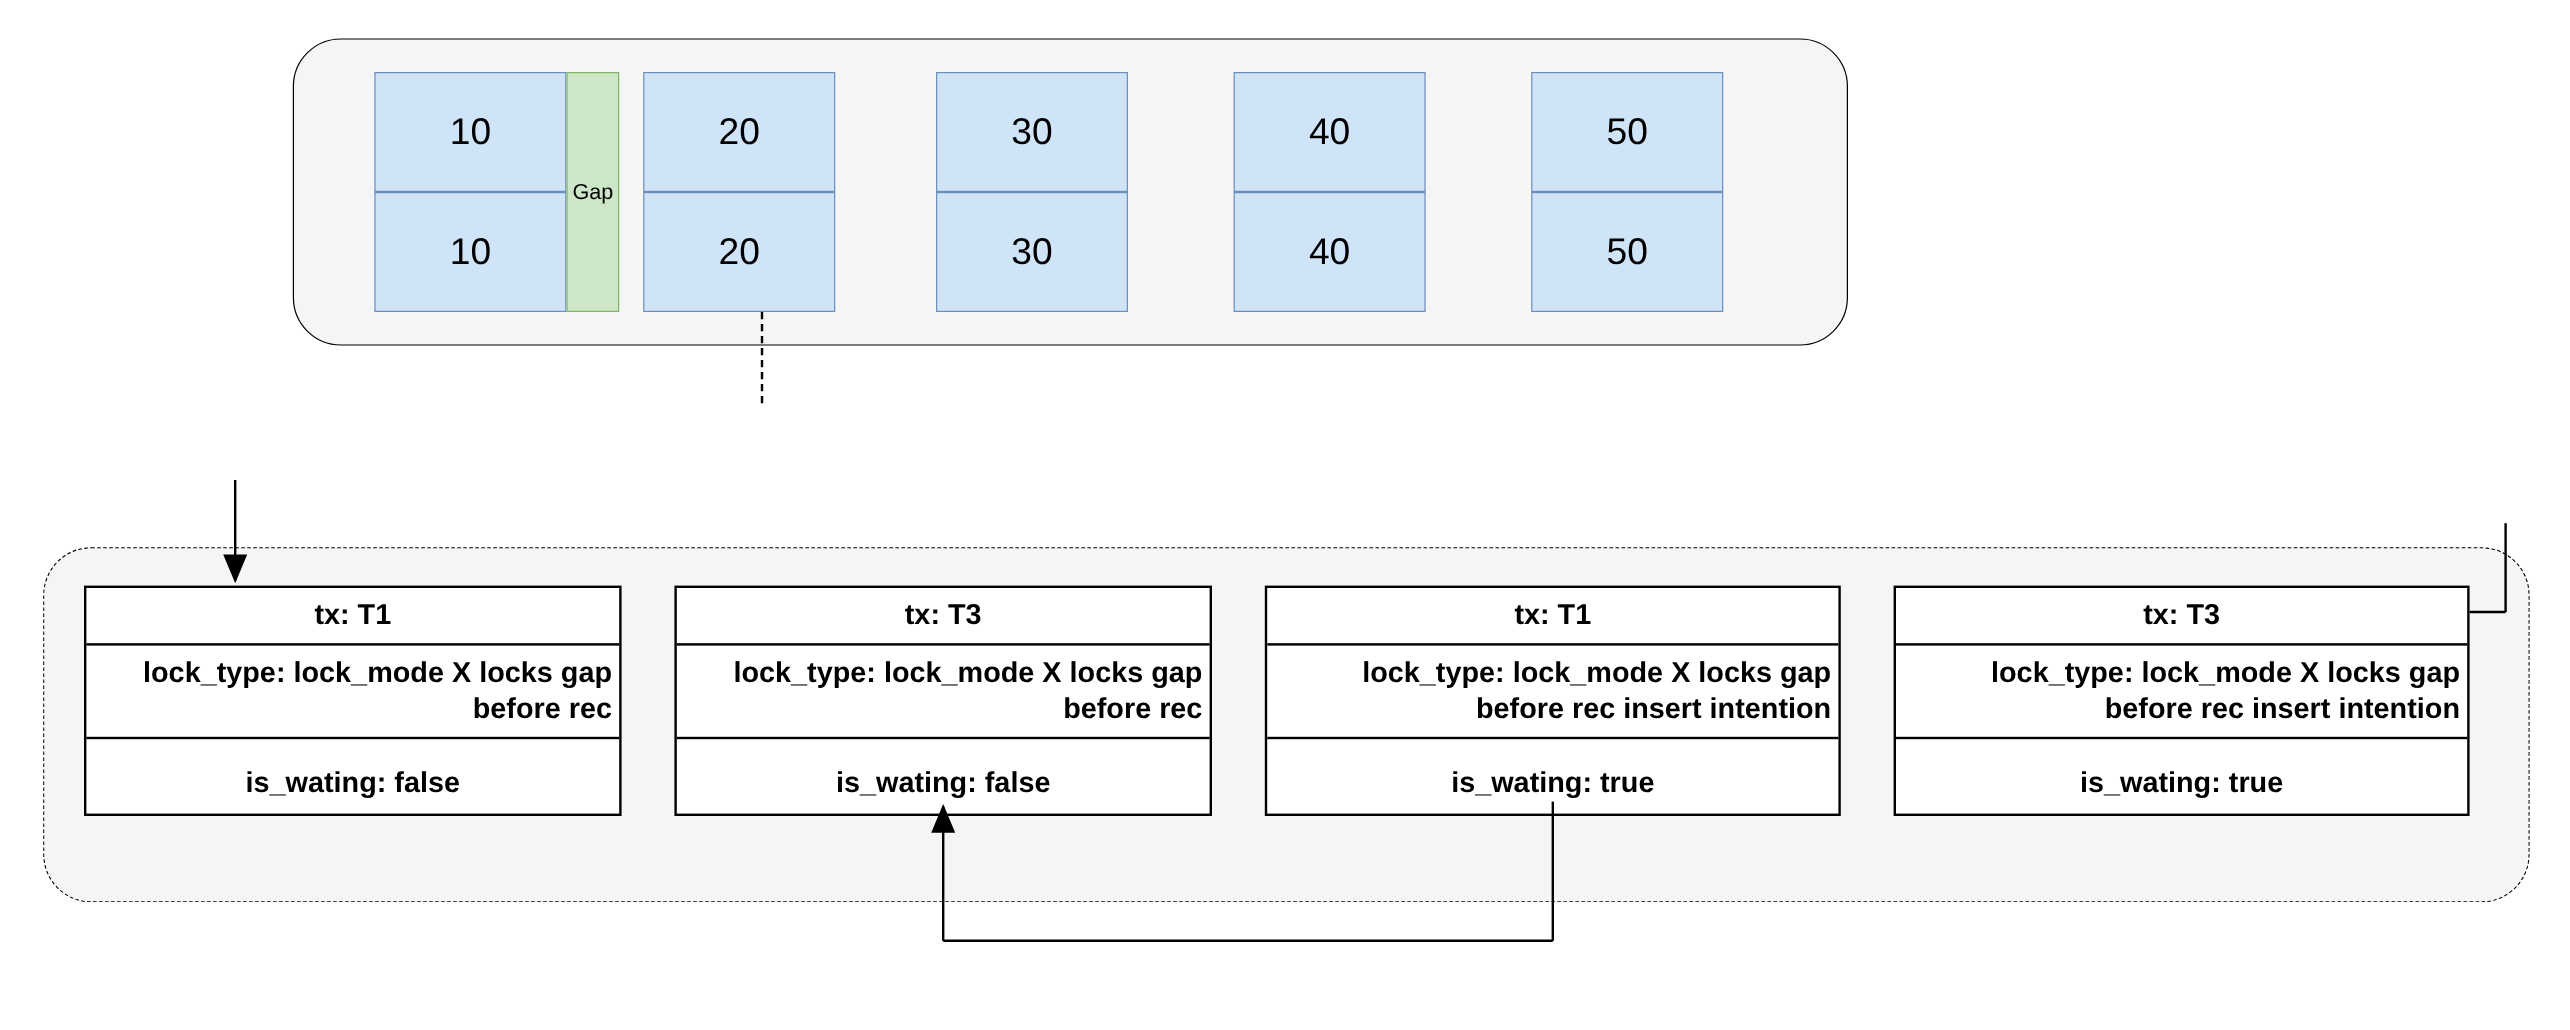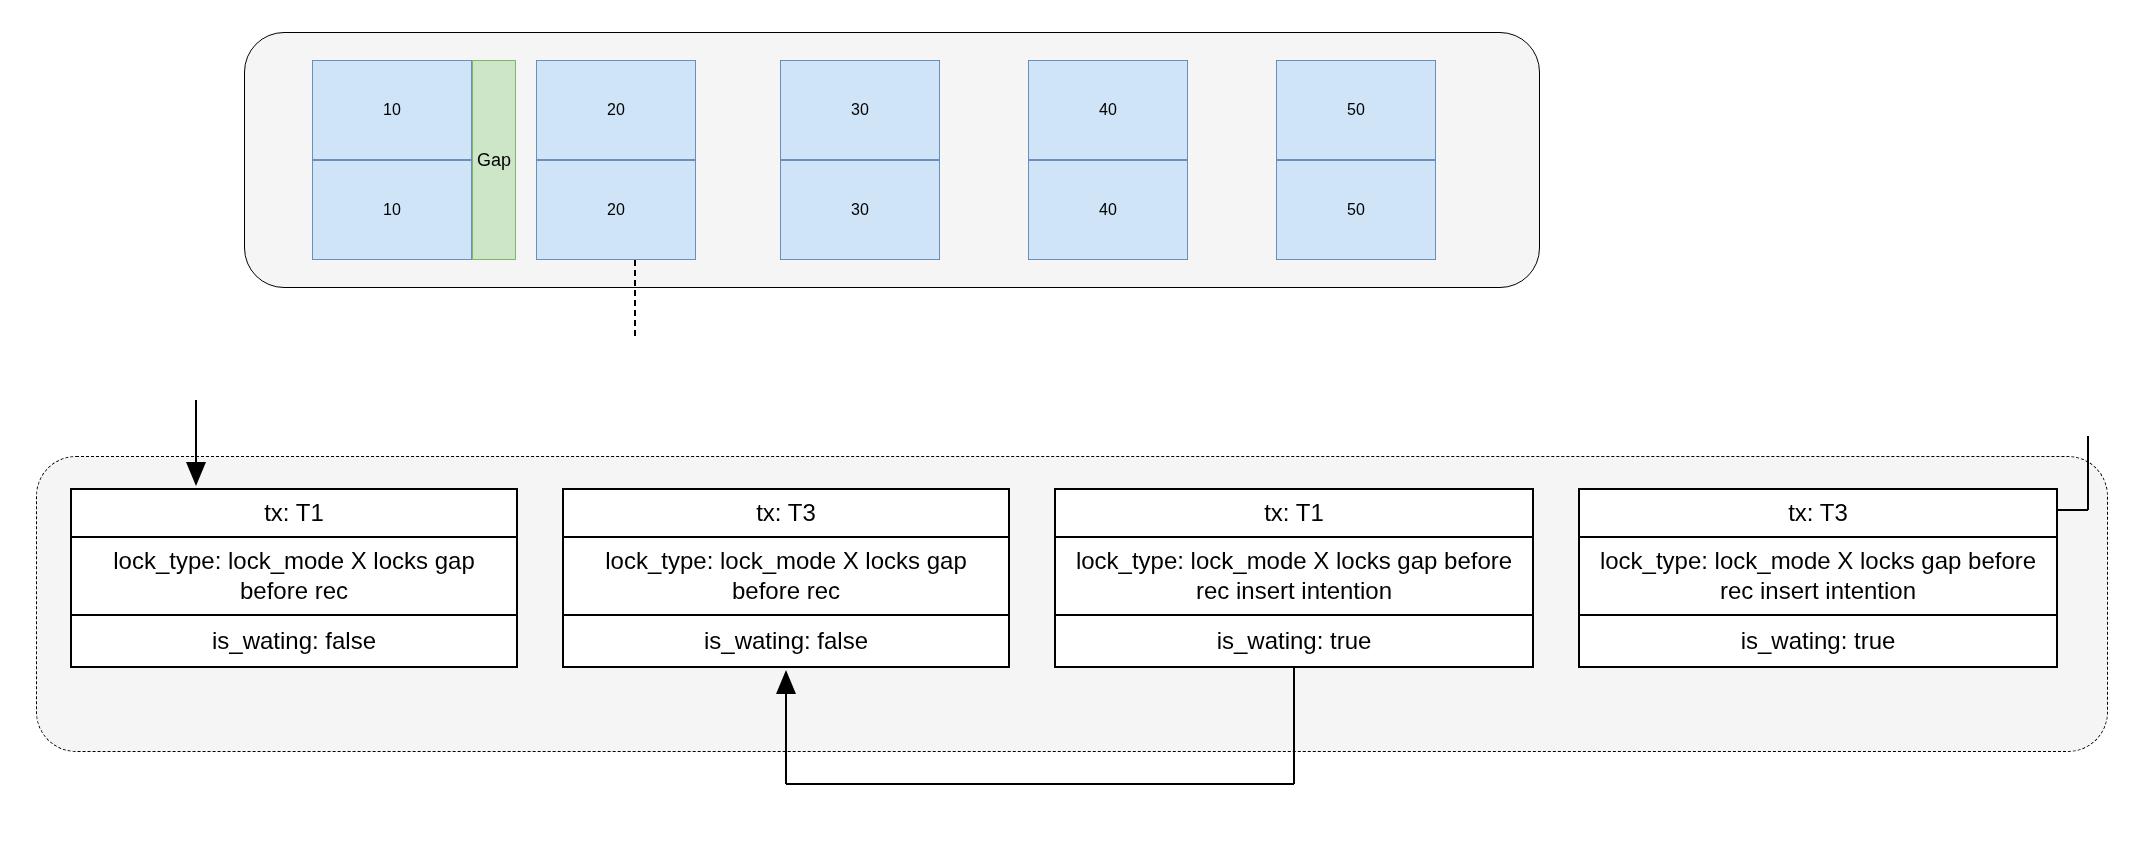--- a/index.html
+++ b/index.html
@@ -31,46 +31,47 @@
     height: 296px;
     border-style: dashed;
   }
   .cell {
     position: absolute;
     background: #d0e4f7;
     border: 1px solid #6c8ebf;
     display: flex;
     align-items: center;
     justify-content: center;
-    font-size: 16px;
+    font-size: 31px;
     color: #000;
   }
   .gap-cell {
     position: absolute;
     background: #cde6c7;
     border: 1px solid #82b366;
     display: flex;
     align-items: center;
     justify-content: center;
     font-size: 18px;
     color: #000;
   }
   .lock-box {
     position: absolute;
     background: #ffffff;
     border: 2px solid #000;
   }
   .lock-row {
     border-bottom: 2px solid #000;
-    text-align: center;
+    text-align: right;
     font-size: 24px;
     padding: 8px 6px;
     line-height: 1.25;
+    font-weight: bold;
   }
-  .lock-row:last-child { border-bottom: none; }
+  .lock-row:last-child { border-bottom: none; margin-top: 12px; }
   .tx-row { height: 48px; display:flex; align-items:center; justify-content:center;}
   .status-row { height: 50px; display:flex; align-items:center; justify-content:center;}
   .type-row { min-height: 78px; display:flex; align-items:center; justify-content:center;}
   .dashed-line {
     position: absolute;
     border-left: 2px dashed #000;
   }
 </style>
 </head>
 <body>

